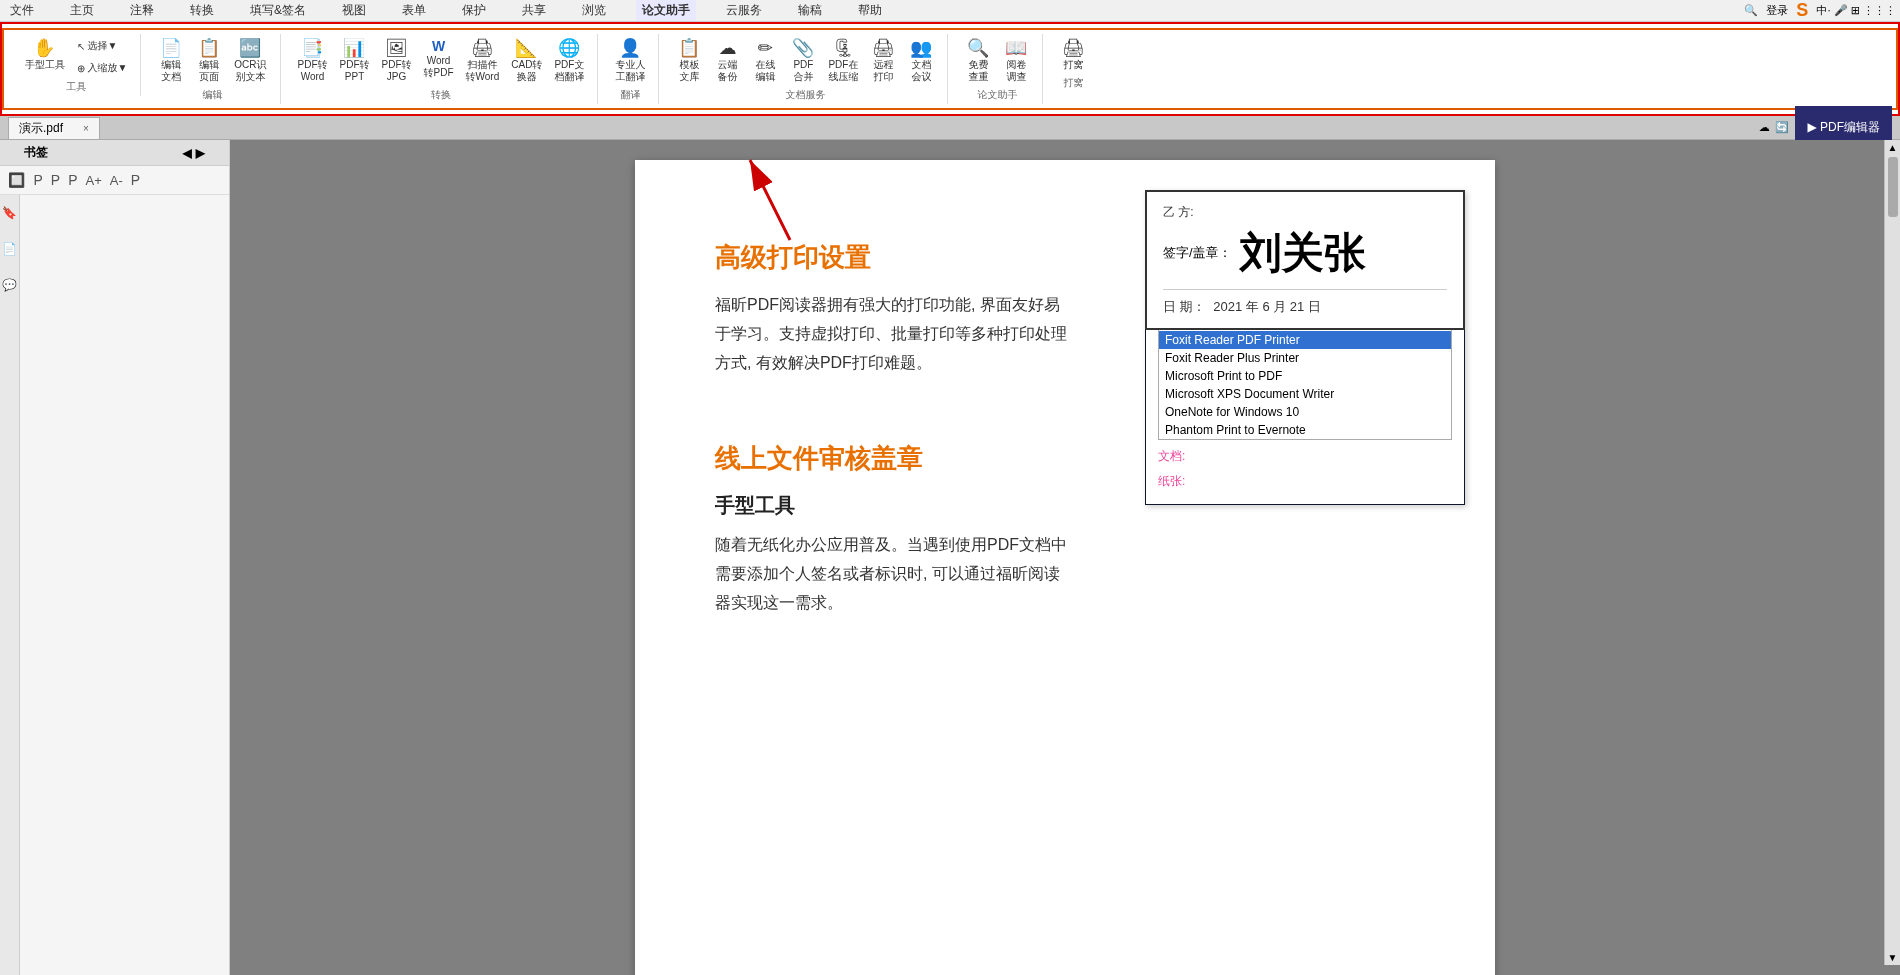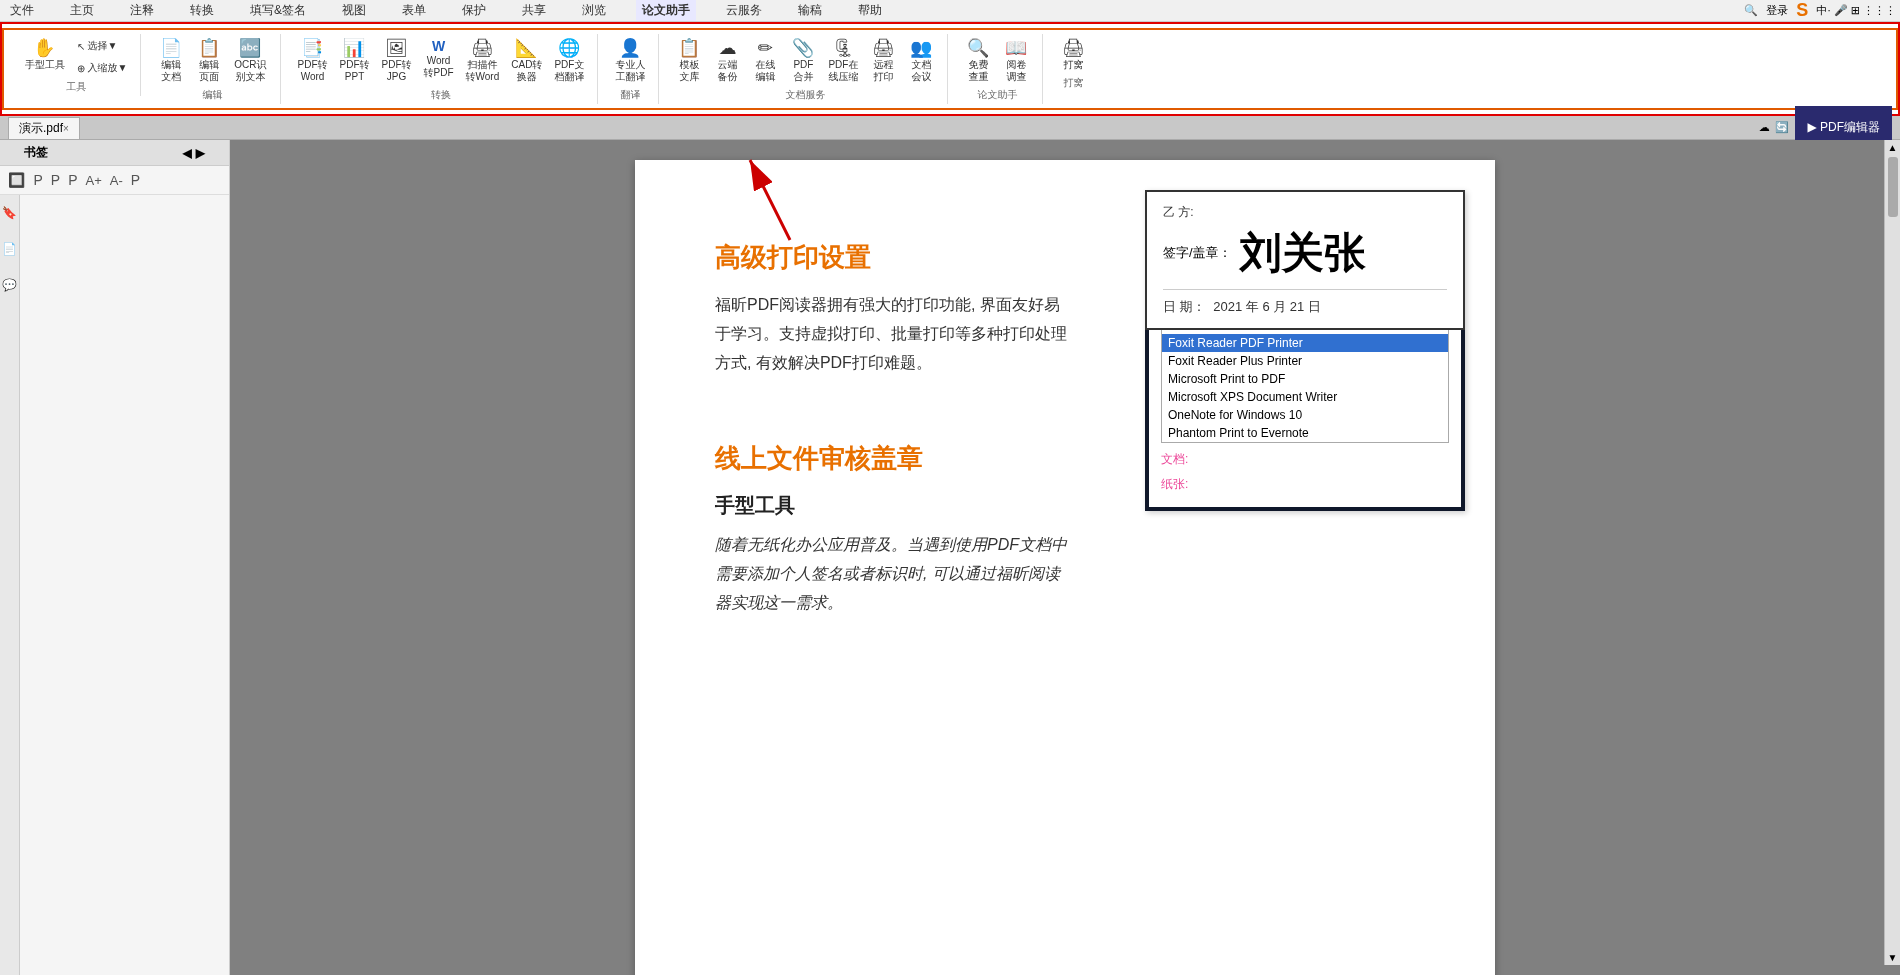--- a/index.html
+++ b/index.html
@@ -15,21 +15,21 @@
     .ribbon-group { display: flex; flex-direction: column; align-items: center; border-right: 1px solid #ddd; padding: 2px 8px; min-width: 40px; }
     .ribbon-group:last-child { border-right: none; }
     .ribbon-group-label { font-size: 10px; color: #666; margin-top: 2px; }
     .ribbon-items-row { display: flex; align-items: flex-start; gap: 2px; }
     .ribbon-btn { display: flex; flex-direction: column; align-items: center; padding: 2px 4px; cursor: pointer; min-width: 36px; font-size: 10px; color: #333; border: 1px solid transparent; }
     .ribbon-btn .icon { font-size: 18px; line-height: 1; margin-bottom: 2px; }
     .ribbon-btn .label { font-size: 10px; text-align: center; line-height: 1.2; white-space: pre-line; }
 
     
     .tab-bar { background: #c8c8c8; display: flex; align-items: center; height: 24px; padding-left: 8px; border-bottom: 1px solid #aaa; }
-    .doc-tab { background: #f5f5f5; border: 1px solid #aaa; border-bottom: none; padding: 2px 10px; font-size: 12px; display: flex; align-items: center; gap: 0; cursor: pointer; height: 22px; }
+    .doc-tab { background: #f5f5f5; border: 1px solid #aaa; border-bottom: none; padding: 2px 10px; font-size: 12px; display: flex; align-items: center; gap: 20px; cursor: pointer; height: 22px; }
     .doc-tab .close-btn { font-size: 10px; color: #666; cursor: pointer; }
 
     
     .main-area { display: flex; height: calc(975px - 22px - 82px - 24px); }
 
     
     .sidebar { width: 230px; background: #f5f5f5; border-right: 1px solid #ccc; display: flex; flex-direction: column; }
     .sidebar-header { background: #e0e0e0; padding: 4px 24px; font-size: 12px; font-weight: bold; display: flex; align-items: center; justify-content: space-between; border-bottom: 1px solid #ccc; }
     .sidebar-toolbar { display: flex; align-items: center; padding: 4px 6px; gap: 4px; border-bottom: 1px solid #ddd; }
     .sidebar-tool-btn { font-size: 14px; cursor: pointer; padding: 2px; color: #555; }
@@ -41,21 +41,21 @@
     
     .pdf-area { flex: 1; background: #808080; display: flex; justify-content: center; padding: 20px; overflow: auto; position: relative; }
     .pdf-page { background: white; width: 860px; min-height: 1100px; padding: 60px 80px; position: relative; box-shadow: 0 2px 8px rgba(0,0,0,0.3); }
 
     
     .section-title { font-size: 26px; font-weight: bold; color: #e87000; margin-bottom: 16px; }
     .section-subtitle { font-size: 20px; font-weight: bold; color: #222; margin-bottom: 12px; }
     .section-body { font-size: 16px; color: #333; line-height: 1.8; margin-bottom: 24px; }
 
     
-    .print-dialog { position: absolute; right: 30px; top: 30px; width: 320px; background: white; border: 4px solid #0f172a; box-shadow: 2px 2px 6px rgba(0,0,0,0.2); }
+    .print-dialog { position: absolute; right: 30px; top: 30px; width: 320px; background: white; border: 1px solid #0f172a; box-shadow: 2px 2px 6px rgba(0,0,0,0.2); }
     .print-dialog-title { background: #555; color: white; padding: 4px 10px; font-size: 13px; font-weight: bold; }
     .print-dialog-body { padding: 8px 12px; font-size: 12px; }
     .print-row { display: flex; align-items: flex-start; margin-bottom: 6px; gap: 8px; }
     .print-label { color: #ec4899; min-width: 50px; font-size: 12px; padding-top: 2px; }
     .print-field { flex: 1; }
     .print-input { width: 100%; border: 1px solid #aaa; padding: 2px 4px; font-size: 12px; background: #c8d8f0; }
     .print-list { width: 100%; border: 1px solid #aaa; font-size: 12px; }
     .print-list-item { padding: 2px 6px; cursor: pointer; }
     .print-list-item.selected { background: #3070d0; color: white; }
 
@@ -345,21 +345,21 @@
               </div>
             </div>
           </div>
         </div>
       </div>
 
       <div style="display:flex;gap:20px;">
         <div style="flex:1;">
           <div class="section-title">线上文件审核盖章</div>
           <div class="section-subtitle">手型工具</div>
-          <div class="section-body" style="white-space:pre-line;font-style:italic;">随着无纸化办公应用普及。当遇到使用PDF文档中
+          <div class="section-body" style="white-space:pre-line;">随着无纸化办公应用普及。当遇到使用PDF文档中
 需要添加个人签名或者标识时, 可以通过福昕阅读
 器实现这一需求。</div>
         </div>
 
         <div style="width:320px;flex-shrink:0;padding-top:20px;">
           <div class="stamp-box">
             <div style="font-size:12px;color:#333;margin-bottom:4px;">乙 方:</div>
             <div style="display:flex;align-items:center;border-bottom:1px solid #ccc;padding-bottom:8px;margin-bottom:8px;">
               <span style="font-size:13px;">签字/盖章：</span>
               <span style="font-size:42px;font-weight:bold;margin-left:8px;">刘关张</span>

